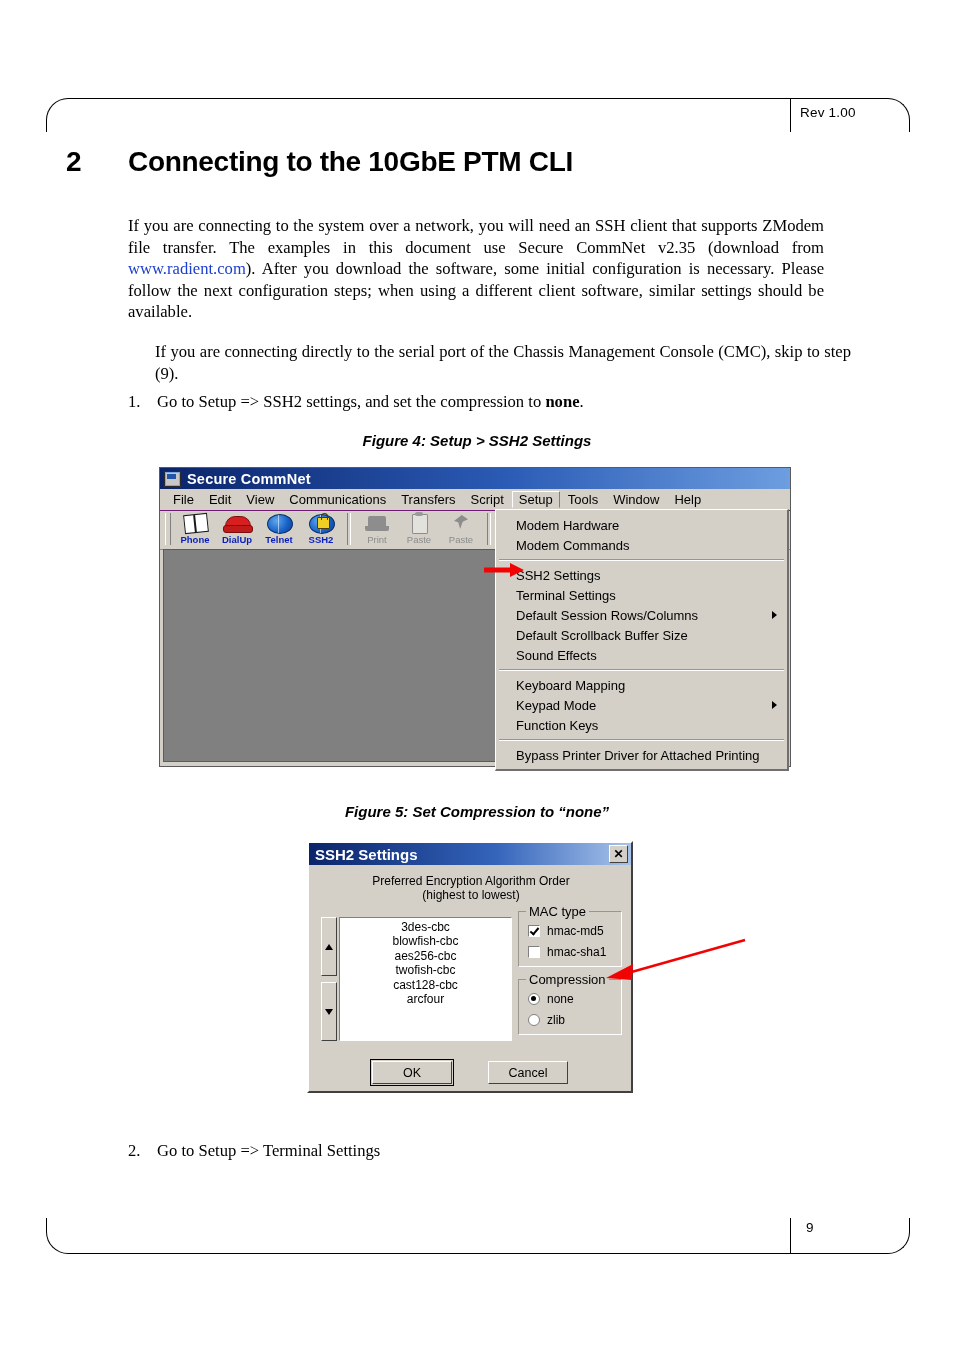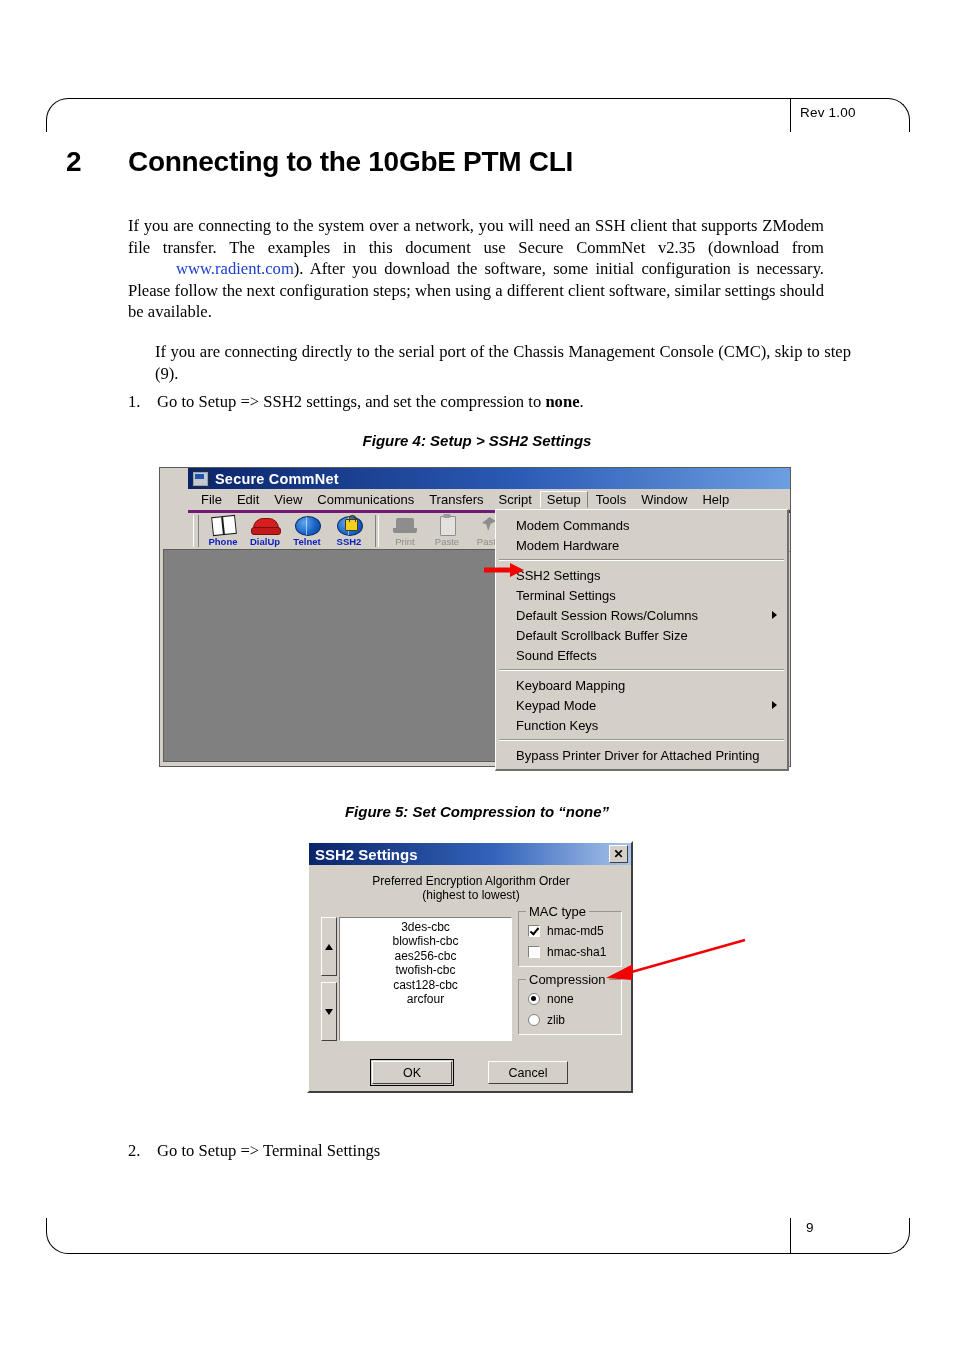--- a/index.html
+++ b/index.html
@@ -93,21 +93,20 @@
     line-height: 21.6px;
     text-align: justify;
     text-justify: inter-word;
   }
   #para-1 { top: 215px; }
   #para-2 { top: 341px; margin-left: 27px; }
 
   a.inline-link {
     color: #1b3fcc;
     text-decoration: none;
-    margin-left: 48px;
   }
 
   .numbered-item {
     position: absolute;
     left: 128px;
     width: 700px;
     font-size: 16.6px;
     line-height: 21.6px;
   }
   #step-1 { top: 391px; }
@@ -132,21 +131,20 @@
   .commnet-window {
     position: absolute;
     left: 159px;
     top: 467px;
     width: 632px;
     height: 300px;
     background: #d4d0c8;
     box-sizing: border-box;
     border: 1px solid #5a5a5a;
     font-family: "Liberation Sans", sans-serif;
-    padding-left: 28px;
   }
   .commnet-titlebar {
     position: relative;
     height: 21px;
     background: linear-gradient(to right, #0a246a 0%, #2b5bb5 55%, #6d9ee0 100%);
     display: flex;
     align-items: center;
     padding-left: 4px;
   }
   .titlebar-icon {
@@ -172,21 +170,21 @@
     letter-spacing: .2px;
   }
   .commnet-menubar {
     height: 21px;
     display: flex;
     align-items: center;
     padding-left: 6px;
     font-size: 13px;
     color: #000;
     background: #d4d0c8;
-    border-bottom: 3px solid #701a75;
+    border-bottom: 1px solid #701a75;
   }
   .menu-entry {
     padding: 1px 7px;
     margin-right: 1px;
     white-space: nowrap;
   }
   .menu-entry.active {
     background: #d4d0c8;
     border-top: 1px solid #ffffff;
     border-left: 1px solid #ffffff;
@@ -659,22 +657,22 @@
 
   <div class="commnet-client"></div>
 
   <div class="commnet-scrollbar">
     <span class="sb-arrow"></span>
     <span class="sb-arrow bottom"></span>
   </div>
 </div>
 
 <div class="setup-menu">
+  <div class="mi">Modem Hardware</div>
   <div class="mi">Modem Commands</div>
-  <div class="mi">Modem Hardware</div>
   <div class="mi-sep"></div>
   <div class="mi">SSH2 Settings</div>
   <div class="mi">Terminal Settings</div>
   <div class="mi">
     <span>Default Session Rows/Columns</span>
     <span class="sub-arrow"></span>
   </div>
   <div class="mi">Default Scrollback Buffer Size</div>
   <div class="mi">Sound Effects</div>
   <div class="mi-sep"></div>

